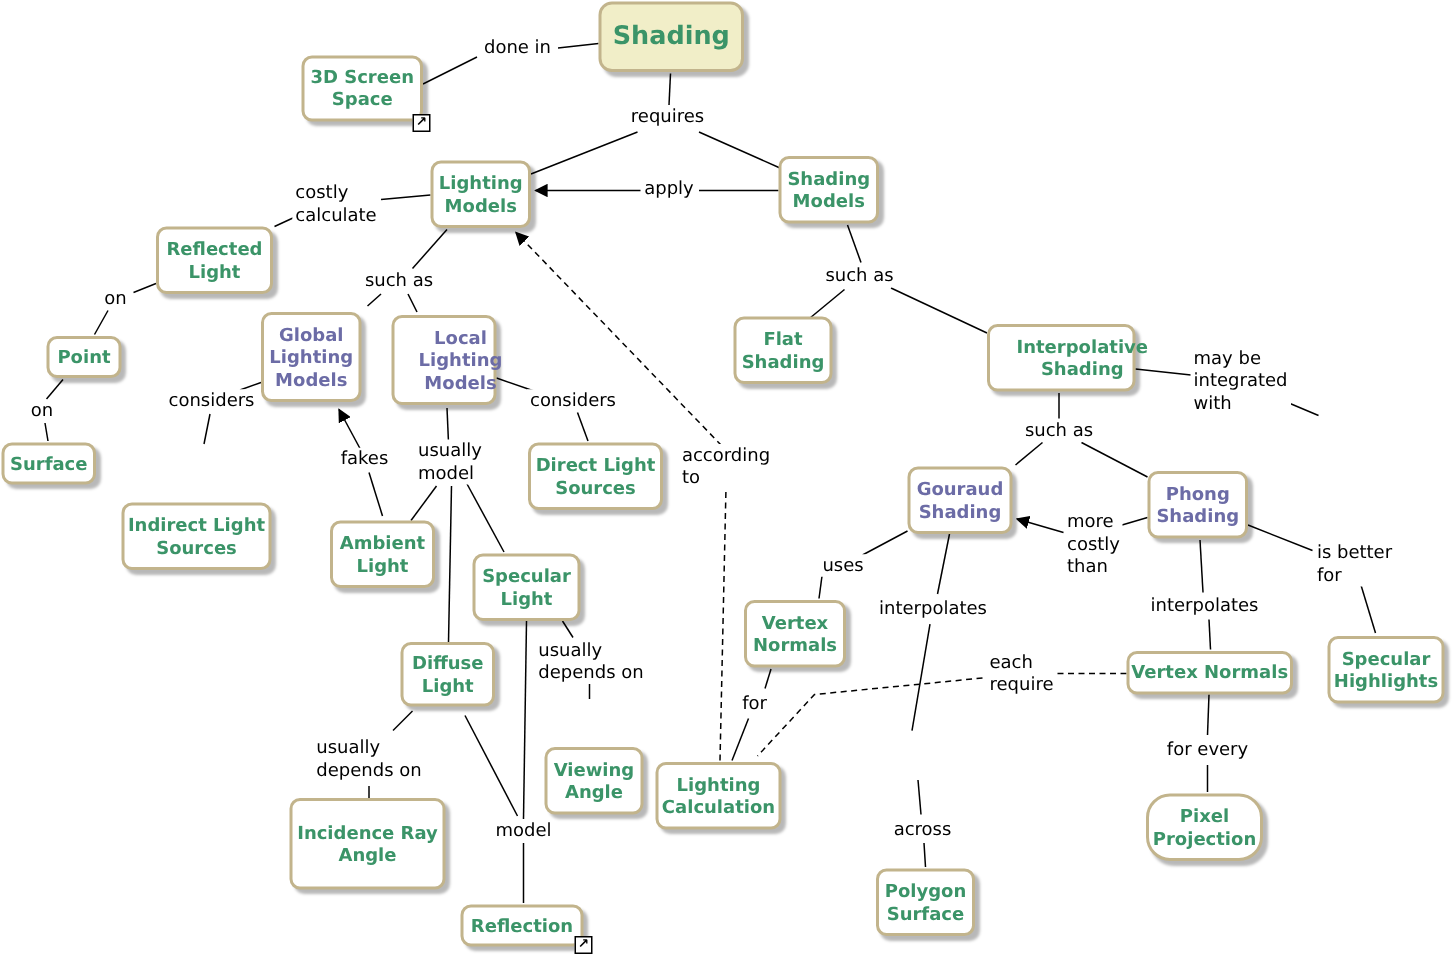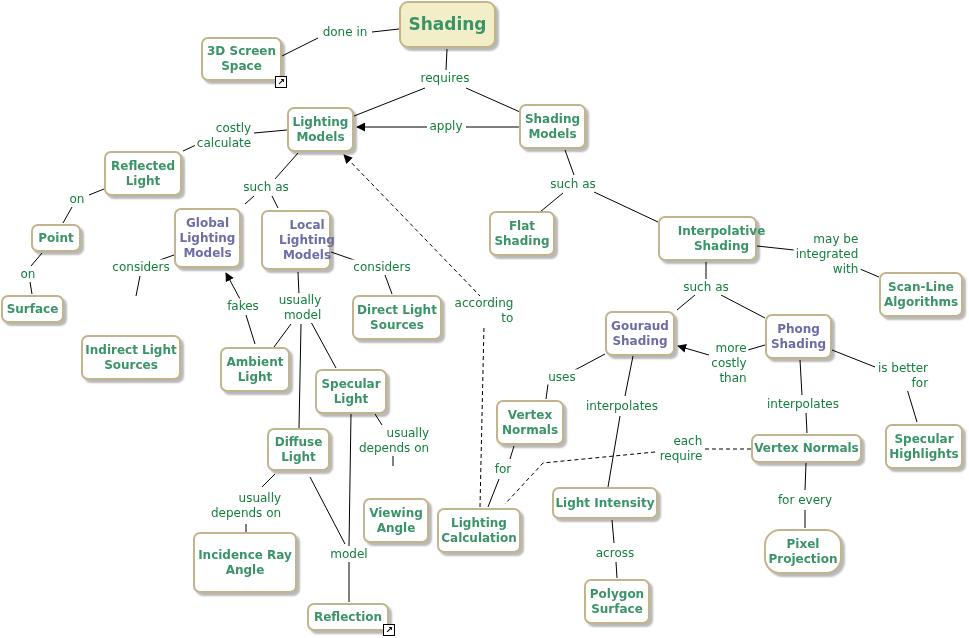--- a/index.html
+++ b/index.html
@@ -10,22 +10,22 @@
     position:absolute; box-sizing:border-box;
     background:#ffffff; border:2px solid #c2b48c; border-radius:7px;
     box-shadow:3px 3px 2px rgba(0,0,0,0.28);
     display:flex; align-items:center; justify-content:center; text-align:center;
     font-size:12px; font-weight:bold; line-height:15px; color:#3b9468;
     white-space:pre-line; cursor:pointer;
   }
   .node.purple { color:#6c6ca6; }
   .node.root { background:#f1eec8; color:#3b9468; font-size:17px; border-radius:9px; }
   .lbl {
-    position:absolute; background:#ffffff; color:#15803d; font-size:12px; line-height:15px;
-    text-align:right; white-space:pre-line; transform:translate(-50%,-50%); padding:0 2px;
+    position:absolute; background:#ffffff; color:#000000; font-size:12px; line-height:15px;
+    text-align:left; white-space:pre-line; transform:translate(-50%,-50%); padding:0 2px;
   }
   .linkicon {
     position:absolute; width:10px; height:10px; border:1px solid #000; background:#fff;
     font-size:9px; line-height:10px; text-align:center; color:#000; font-weight:bold;
   }
 </style>
 </head>
 <body>
 
 <div id="canvas">
@@ -129,31 +129,28 @@
   <div class="node" style="left:363px;top:466px;width:66px;height:45px;margin-top:32px;">Viewing
 Angle</div>
   <div class="node" style="left:193px;top:532px;width:104px;height:61px;">Incidence Ray
 Angle</div>
   <div class="node" style="left:307px;top:603px;width:82px;height:28px;">Reflection</div>
   <div class="linkicon" style="left:383px;top:624px;">↗</div>
   <div class="node" style="left:489px;top:211px;width:66px;height:45px;">Flat
 Shading</div>
   <div class="node" style="left:658px;top:216px;width:99px;height:45px;padding-left:28px;">Interpolative
 Shading</div>
-  <div class="node" style="left:879px;top:272px;width:84px;height:45px;">Scan-Line
-Algorithms</div>
   <div class="node purple" style="left:605px;top:311px;width:70px;height:45px;">Gouraud
 Shading</div>
   <div class="node purple" style="left:765px;top:314px;width:67px;height:45px;">Phong
 Shading</div>
   <div class="node" style="left:496px;top:400px;width:68px;height:45px;">Vertex
 Normals</div>
   <div class="node" style="left:437px;top:508px;width:84px;height:45px;">Lighting
 Calculation</div>
-  <div class="node" style="left:552px;top:487px;width:106px;height:32px;">Light Intensity</div>
   <div class="node" style="left:584px;top:579px;width:66px;height:45px;">Polygon
 Surface</div>
   <div class="node" style="left:751px;top:434px;width:111px;height:29px;">Vertex Normals</div>
   <div class="node" style="left:764px;top:529px;width:78px;height:45px;border-radius:16px;">Pixel
 Projection</div>
   <div class="node" style="left:885px;top:424px;width:78px;height:45px;">Specular
 Highlights</div>
 
   <div class="lbl" style="left:345px;top:32px;">done in</div>
   <div class="lbl" style="left:445px;top:78px;">requires</div>

